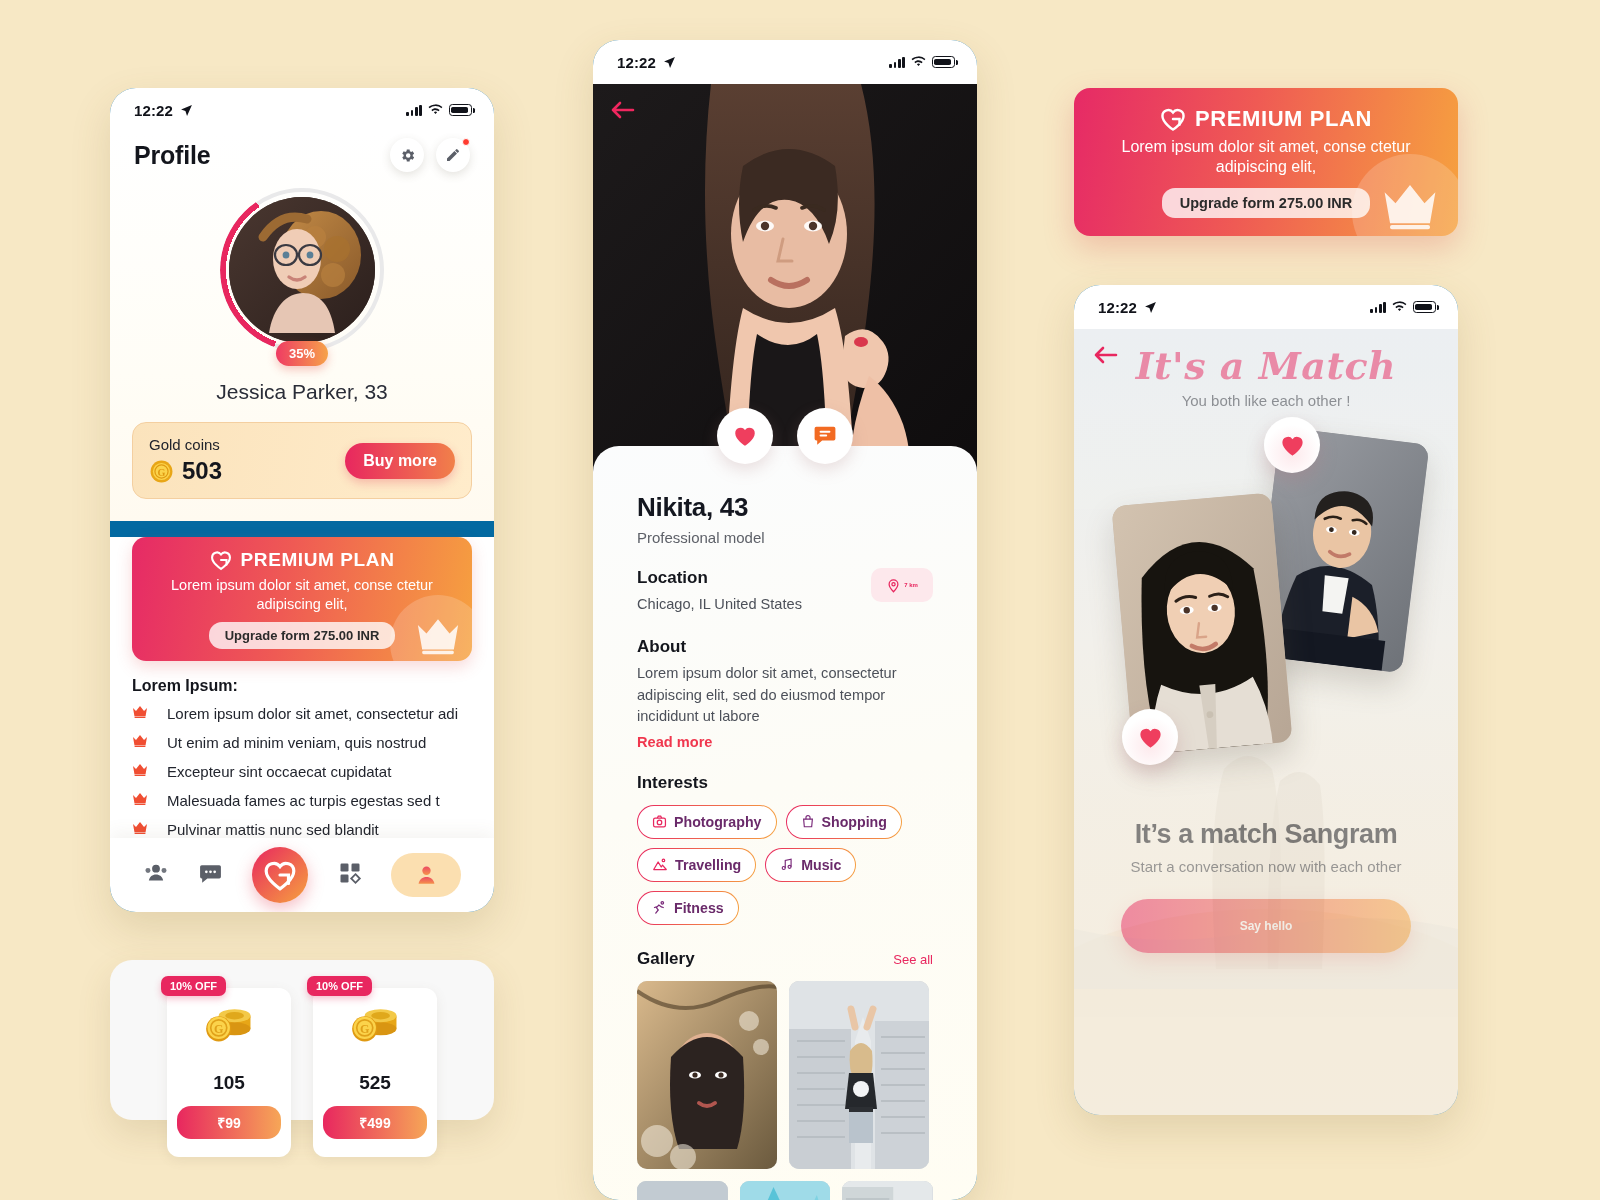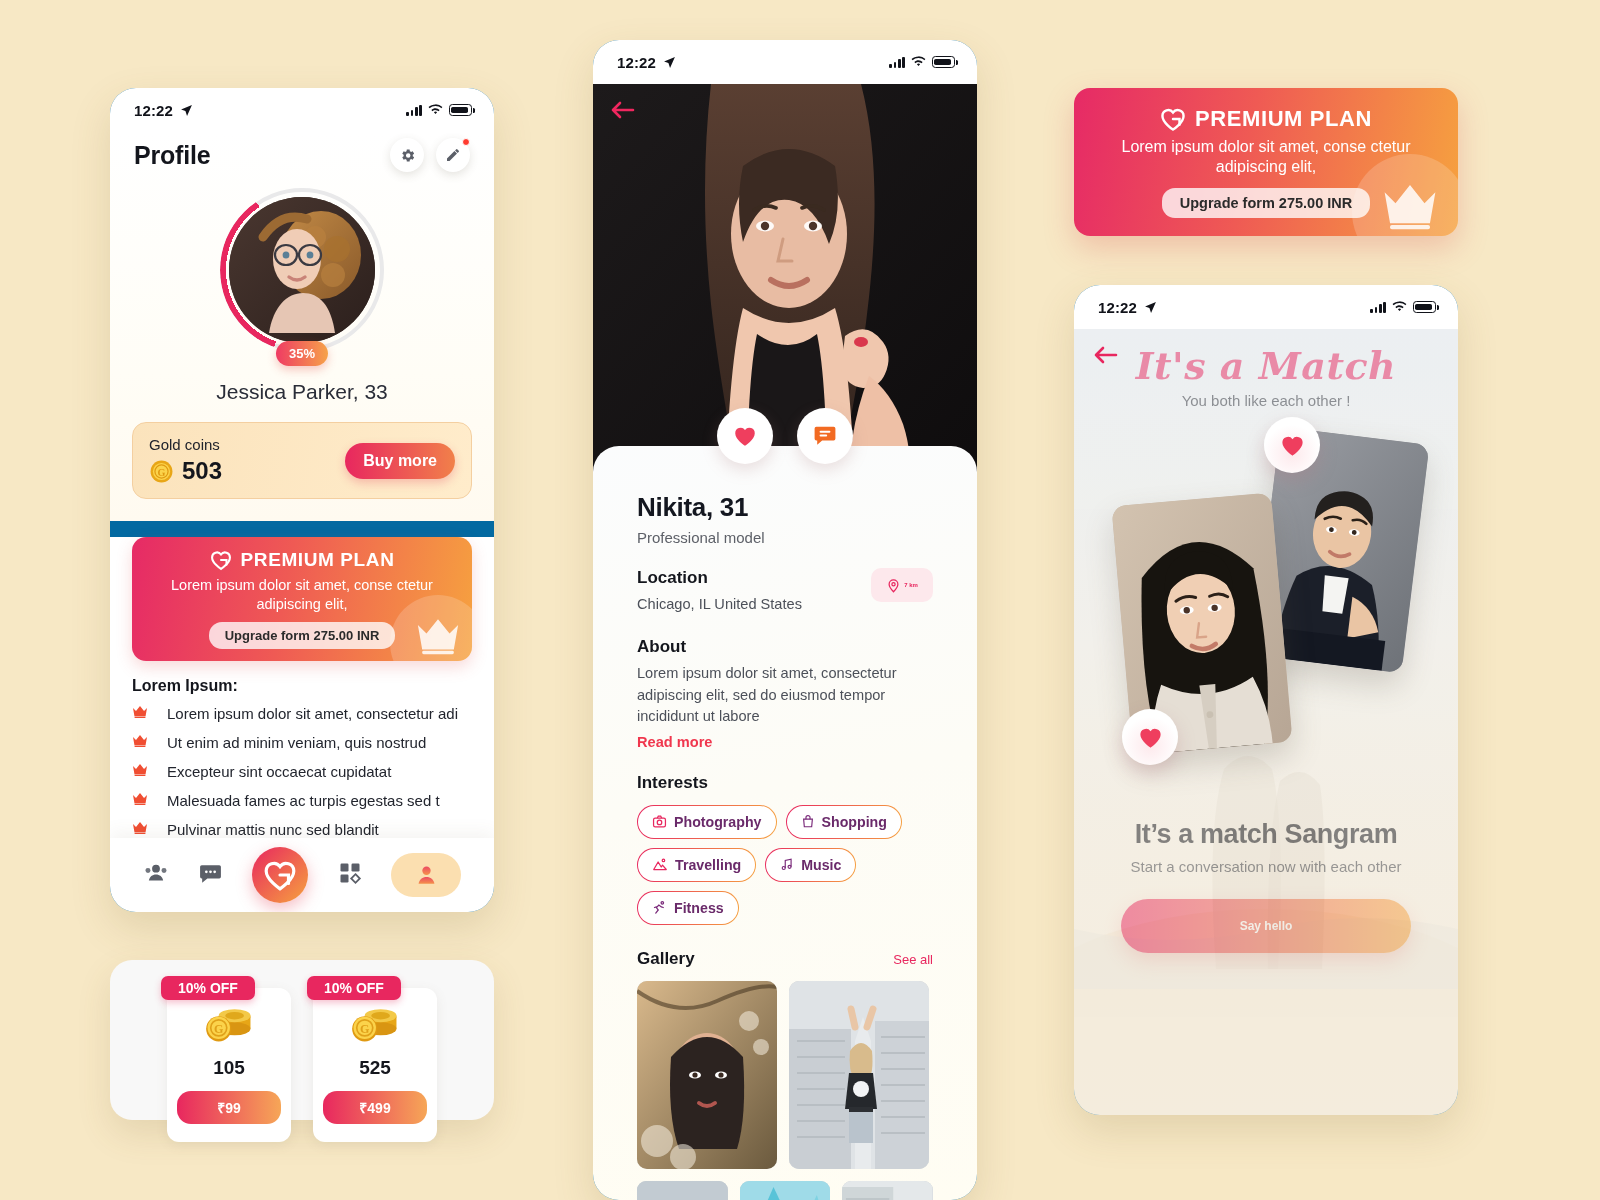--- a/index.html
+++ b/index.html
@@ -135,24 +135,24 @@
   #coin-packs { left:110px; top: 960px; width: 384px; height: 160px; border-radius: 22px; background:#f8f8f8;
     box-shadow: 0 14px 34px rgba(120,95,40,.14); overflow:visible; }
   .packs-row { display:flex; gap: 22px; padding: 28px 0 0 57px; }
   .pack {
     width: 124px; background:#fff; border-radius: 12px; padding: 16px 10px 18px;
     display:flex; flex-direction:column; align-items:center; position:relative;
     box-shadow: 0 3px 12px rgba(120,110,90,.10);
   }
   .pack-badge {
     position:absolute; top:-12px; left:-6px; background:#e8275f; color:#fff;
-    font-size:14px; font-weight:700; padding:4px 17px; border-radius:7px;
+    font-size:11px; font-weight:700; padding:4px 9px; border-radius:7px;
     box-shadow: 0 3px 7px rgba(225,50,95,.3);
   }
-  .pack-amt { font-size:19px; font-weight:700; color:#15171e; margin-top:9px;}
+  .pack-amt { font-size:19px; font-weight:700; color:#15171e; margin-top:24px;}
   .pack-price {
     margin-top:12px; width:100%; text-align:center; color:#fff; font-size:14px; font-weight:700;
     background: linear-gradient(90deg,#e8275f,#f6a657); border-radius:14px; padding:7px 0; border:none; cursor:pointer;
   }
 
   
   #phone-detail { left: 593px; top: 40px; width: 384px; height: 1160px; }
   .detail-hero { position:relative; height: 416px; background:#1a1618; overflow:hidden; }
   .back-arrow { position:absolute; left:16px; top:14px; cursor:pointer; z-index:5;}
   .detail-sheet {
@@ -555,21 +555,21 @@
       <div class="fab">
         <svg width="26" height="26" viewBox="0 0 24 24" fill="#f26a22">
           <path d="M4 3.4h16a1.6 1.6 0 0 1 1.6 1.6v9.6a1.6 1.6 0 0 1-1.6 1.6H9.4l-4.6 3.8V16.2H4a1.6 1.6 0 0 1-1.6-1.6V5a1.6 1.6 0 0 1 1.6-1.6z"></path>
           <rect x="7" y="7.2" width="10" height="1.9" rx=".95" fill="#fff"></rect>
           <rect x="7" y="10.6" width="7" height="1.9" rx=".95" fill="#fff"></rect>
         </svg>
       </div>
     </div>
 
     <div class="detail-sheet">
-      <div class="d-name">Nikita, 31</div>
+      <div class="d-name">Nikita, 43</div>
       <div class="d-role">Professional model</div>
 
       <div class="loc-row">
         <div>
           <div class="sec-head">Location</div>
           <div class="sec-body">Chicago, IL United States</div>
         </div>
         <div class="loc-badge">
           <svg width="15" height="15" viewBox="0 0 24 24" fill="none" stroke="#e8275f" stroke-width="2">
             <path d="M12 22s7-7.2 7-12a7 7 0 1 0-14 0c0 4.8 7 12 7 12z"></path>

